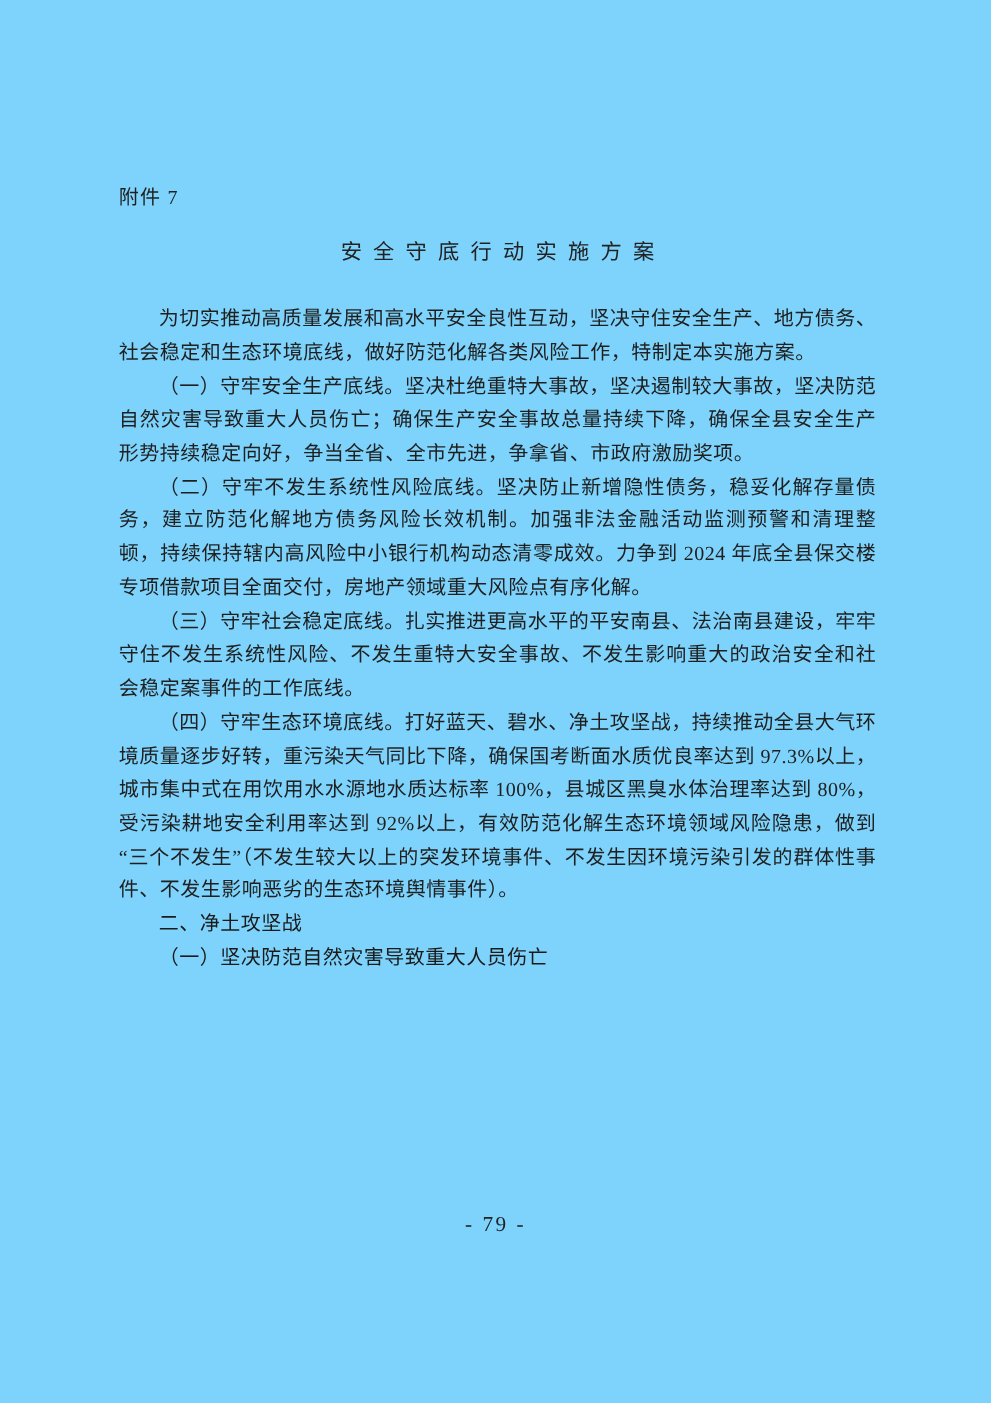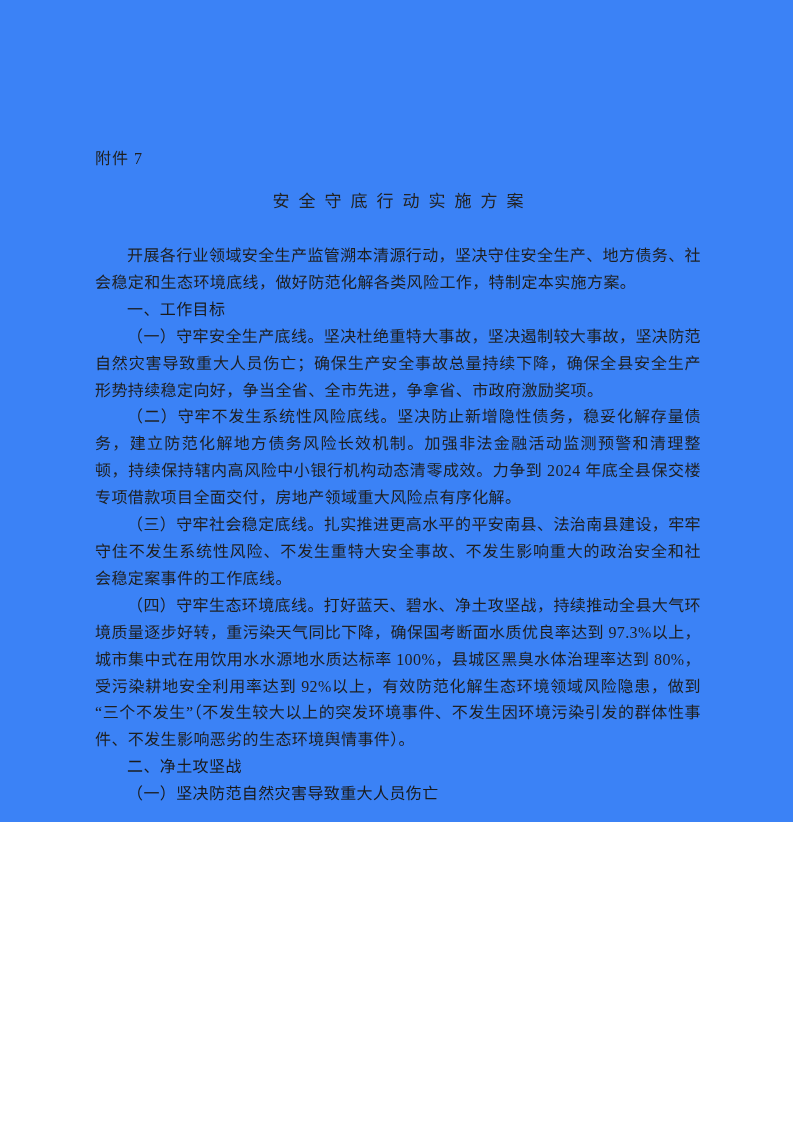--- a/index.html
+++ b/index.html
@@ -3,22 +3,22 @@
 <meta charset="utf-8">
 <style>
   html, body {
     margin: 0;
     padding: 0;
     background: #ffffff;
   }
   .page {
     position: relative;
     width: 793px;
-    height: 822px;
-    background: #3b82f6;
+    height: 1122px;
+    background: #7dd3fc;
     overflow: hidden;
     font-family: "Liberation Serif", "DejaVu Serif", serif;
     color: #1f1f1f;
   }
   .content {
     position: absolute;
     left: 95px;
     top: 145px;
     width: 606px;
   }
@@ -72,22 +72,21 @@
   }
 </style>
 </head>
 <body>
 
 <div class="page">
   <div class="content">
     <div class="attachment">附件 7</div>
     <div class="doc-title">安全守底行动实施方案</div>
     <div class="body-text">
-        <p class="body"><span>开展各行业领域安全生产监管溯本清源行动，坚决守住安全生产、地方债务、社会稳定和生态环境底线，做好防范化解各类风险工作，特制定本实施方案。</span></p>
-        <p class="heading1"><span>一、工作目标</span></p>
+        <p class="body"><span>为切实推动高质量发展和高水平安全良性互动，坚决守住安全生产、地方债务、社会稳定和生态环境底线，做好防范化解各类风险工作，特制定本实施方案。</span></p>
         <p class="body"><span>（一）守牢安全生产底线。坚决杜绝重特大事故，坚决遏制较大事故，坚决防范自然灾害导致重大人员伤亡；确保生产安全事故总量持续下降，确保全县安全生产形势持续稳定向好，争当全省、全市先进，争拿省、市政府激励奖项。</span></p>
         <p class="body"><span>（二）守牢不发生系统性风险底线。坚决防止新增隐性债务，稳妥化解存量债务，建立防范化解地方债务风险长效机制。加强非法金融活动监测预警和清理整顿，持续保持辖内高风险中小银行机构动态清零成效。力争到 2024 年底全县保交楼专项借款项目全面交付，房地产领域重大风险点有序化解。</span></p>
         <p class="body"><span>（三）守牢社会稳定底线。扎实推进更高水平的平安南县、法治南县建设，牢牢守住不发生系统性风险、不发生重特大安全事故、不发生影响重大的政治安全和社会稳定案事件的工作底线。</span></p>
         <p class="body"><span>（四）守牢生态环境底线。打好蓝天、碧水、净土攻坚战，持续推动全县大气环境质量逐步好转，重污染天气同比下降，确保国考断面水质优良率达到 97.3%以上，城市集中式在用饮用水水源地水质达标率 100%，县城区黑臭水体治理率达到 80%，受污染耕地安全利用率达到 92%以上，有效防范化解生态环境领域风险隐患，做到“三个不发生”（不发生较大以上的突发环境事件、不发生因环境污染引发的群体性事件、不发生影响恶劣的生态环境舆情事件）。</span></p>
         <p class="heading1"><span>二、净土攻坚战</span></p>
         <p class="heading2"><span>（一）坚决防范自然灾害导致重大人员伤亡</span></p>
       </div>
   </div>
   <div class="page-number">- 79 -</div>
 </div>

